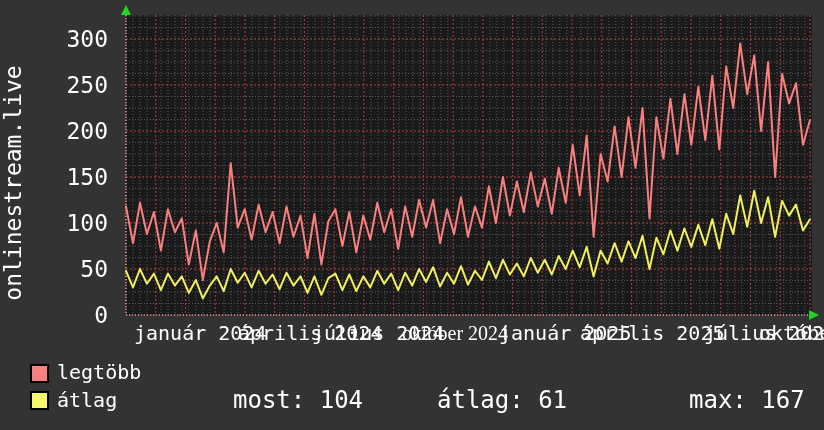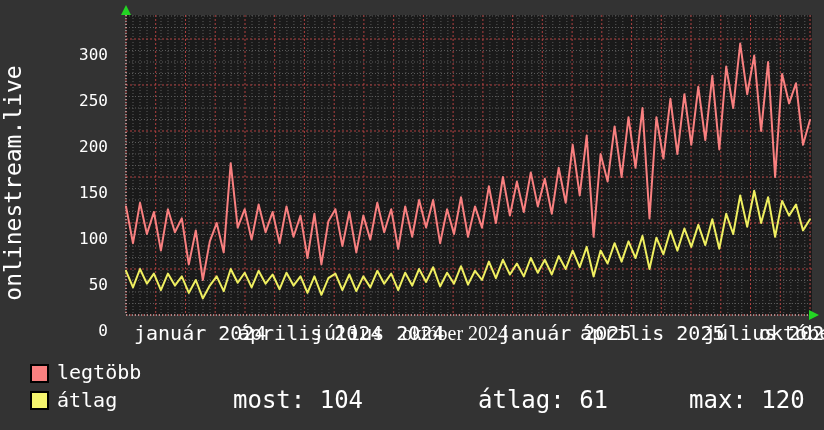--- a/index.html
+++ b/index.html
@@ -12,21 +12,21 @@
     font-family:"DejaVu Sans Mono","Liberation Mono",monospace;
   }
   .vtitle{
     position:absolute;left:13px;top:183px;
     transform:translate(-50%,-50%) rotate(-90deg);
     font-size:23px;white-space:nowrap;
   }
   #plot-svg{position:absolute;left:0;top:0}
   .ylabel{
     position:absolute;left:34px;width:74px;
-    text-align:right;font-size:16px;line-height:22px;margin-top:16px;
+    text-align:right;font-size:23px;line-height:22px;
   }
   .xlabel{
     position:absolute;top:321px;
     font-size:20px;line-height:24px;white-space:nowrap;
   }
   .legend-swatch{
     position:absolute;width:15px;height:15px;
     border:2px solid #000000;
   }
   .legend-label{position:absolute;font-size:20px;line-height:22px}
@@ -205,14 +205,14 @@
     <div class="xlabel" style="left: 759px;">október 2025</div>
   </div>
 
 <div class="legend-swatch" id="sw0" style="left: 30px; top: 364px; background: rgb(249, 128, 128);"></div>
 <div class="legend-label" style="left:57px;top:361px">legtöbb</div>
 
 <div class="legend-swatch" id="sw1" style="left: 30px; top: 391px; background: rgb(245, 245, 110);"></div>
 <div class="legend-label" style="left:57px;top:389px">átlag</div>
 
 <div class="stat" style="left:233px">most: 104</div>
-<div class="stat" style="left:478px">átlag: 61</div>
-<div class="stat" style="left:689px">max: 120</div>
+<div class="stat" style="left:437px">átlag: 61</div>
+<div class="stat" style="left:689px">max: 167</div>
 
 </body></html>

